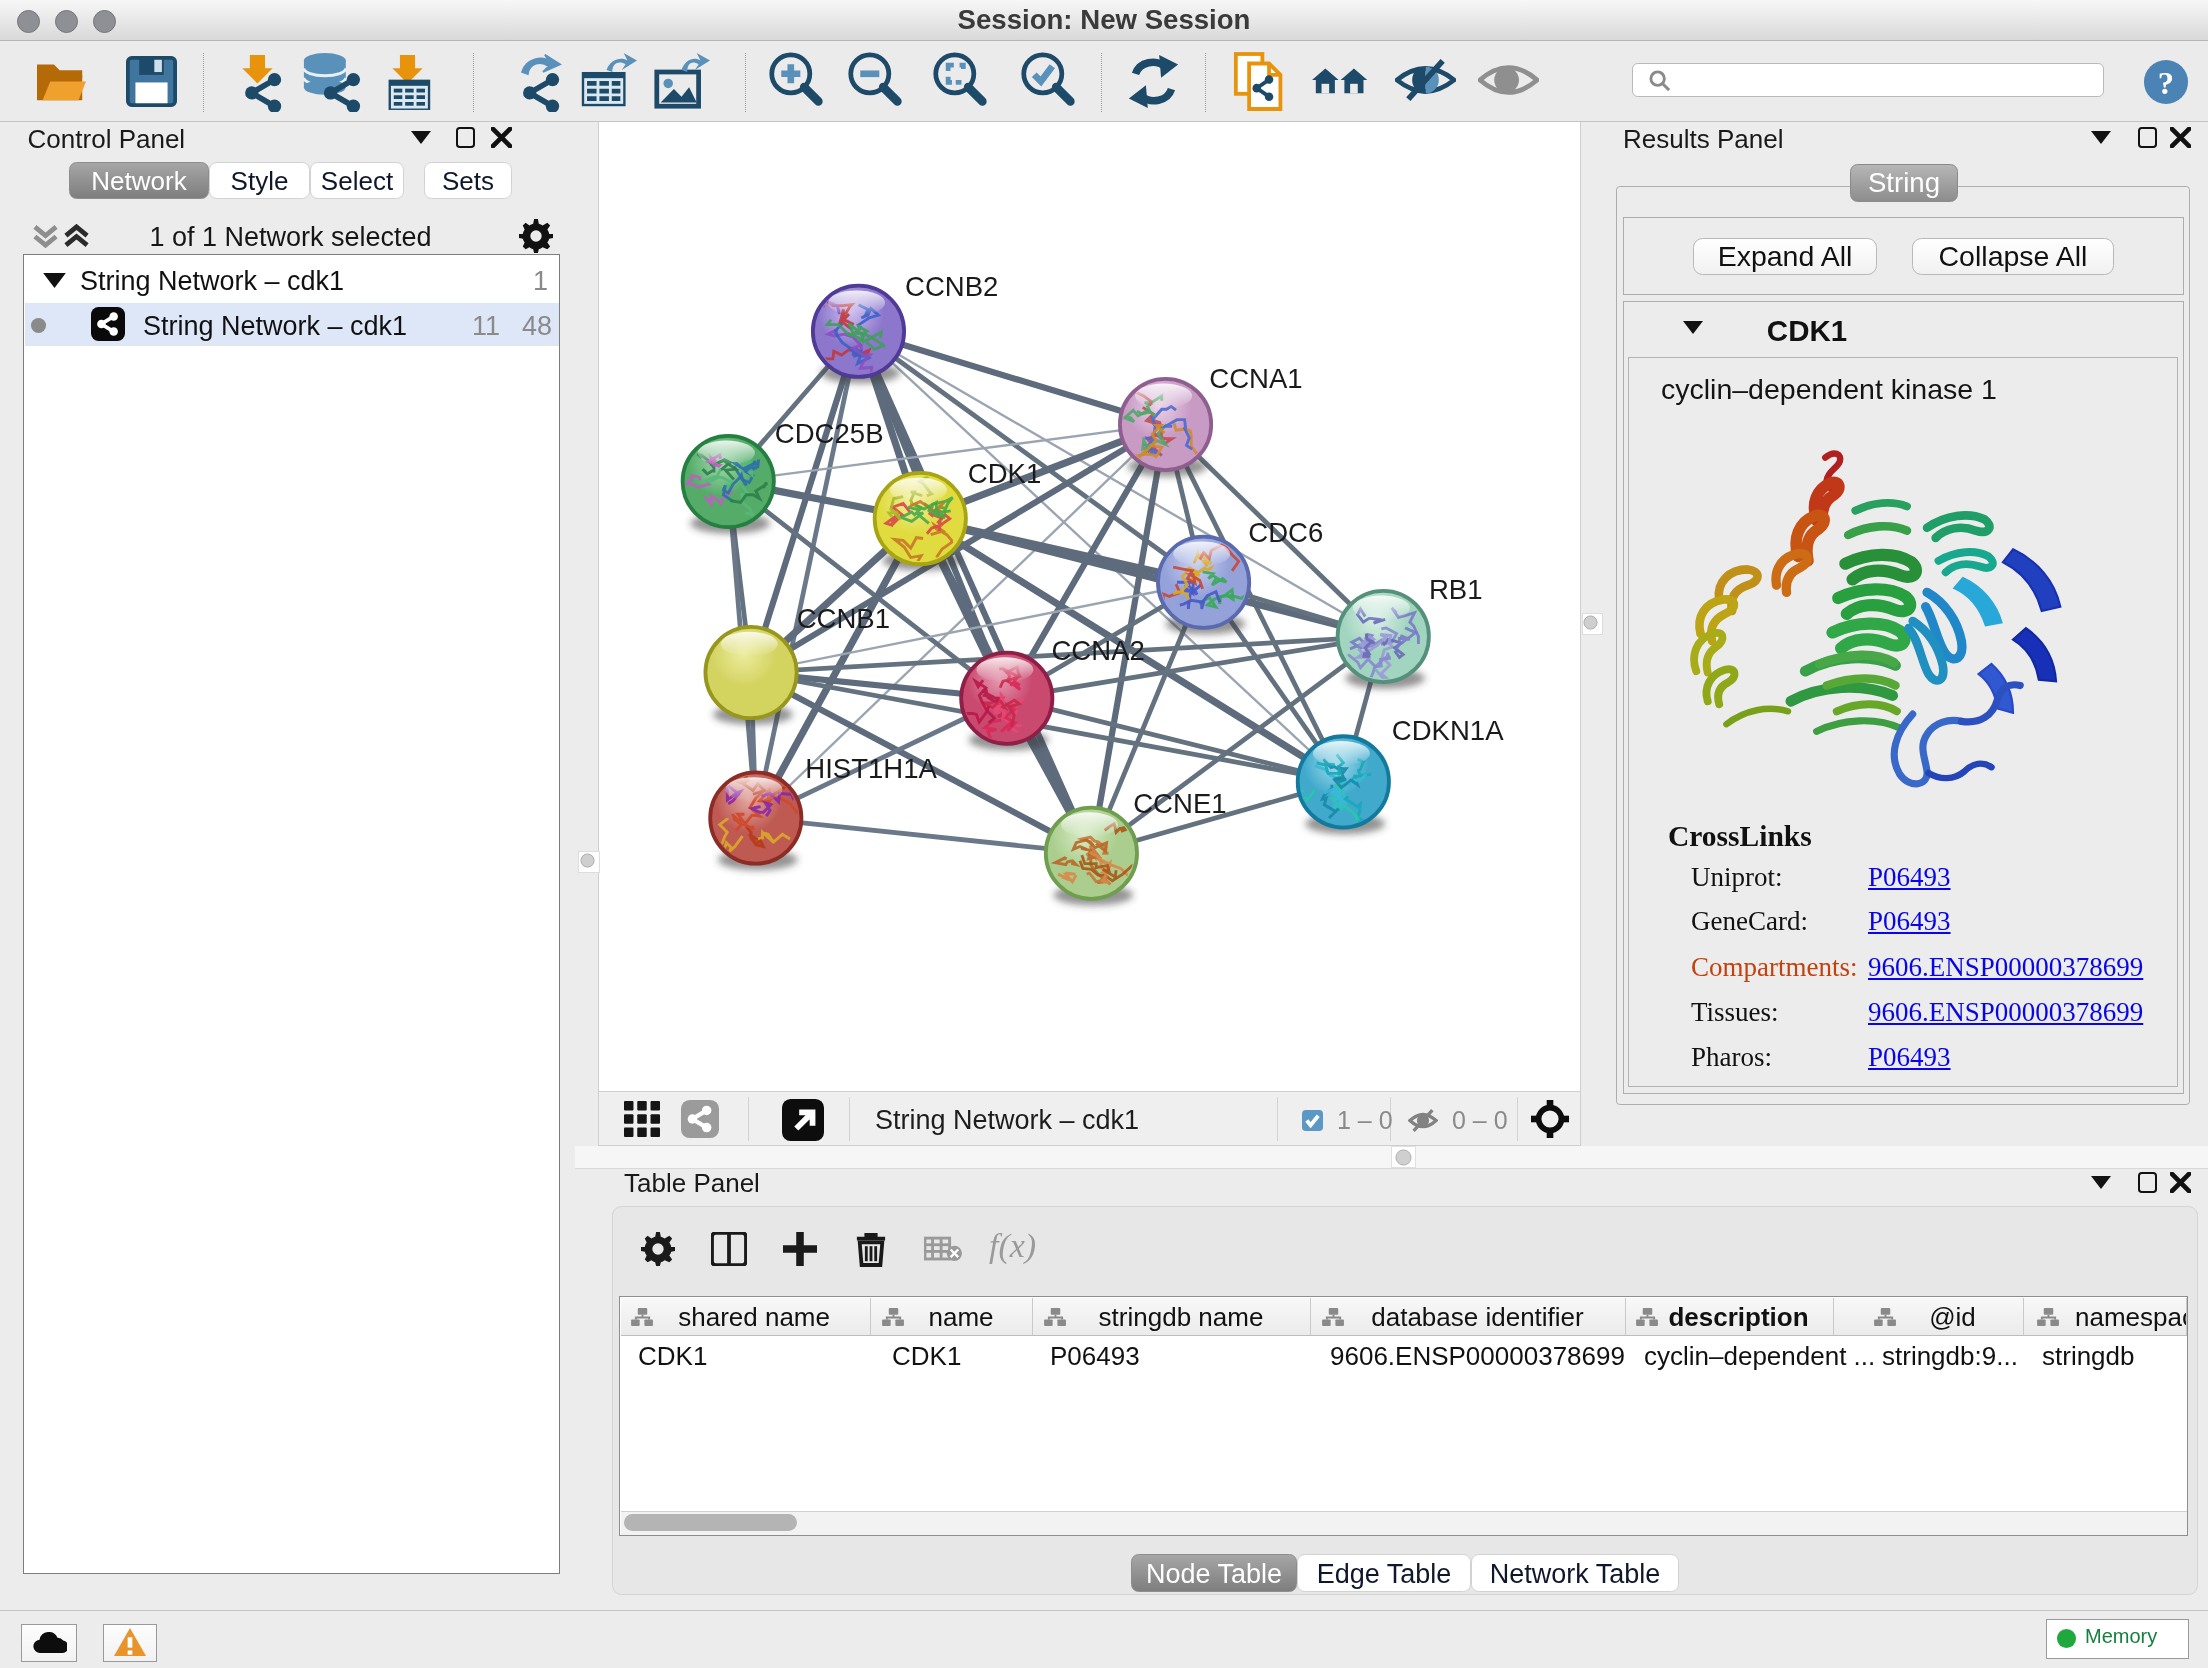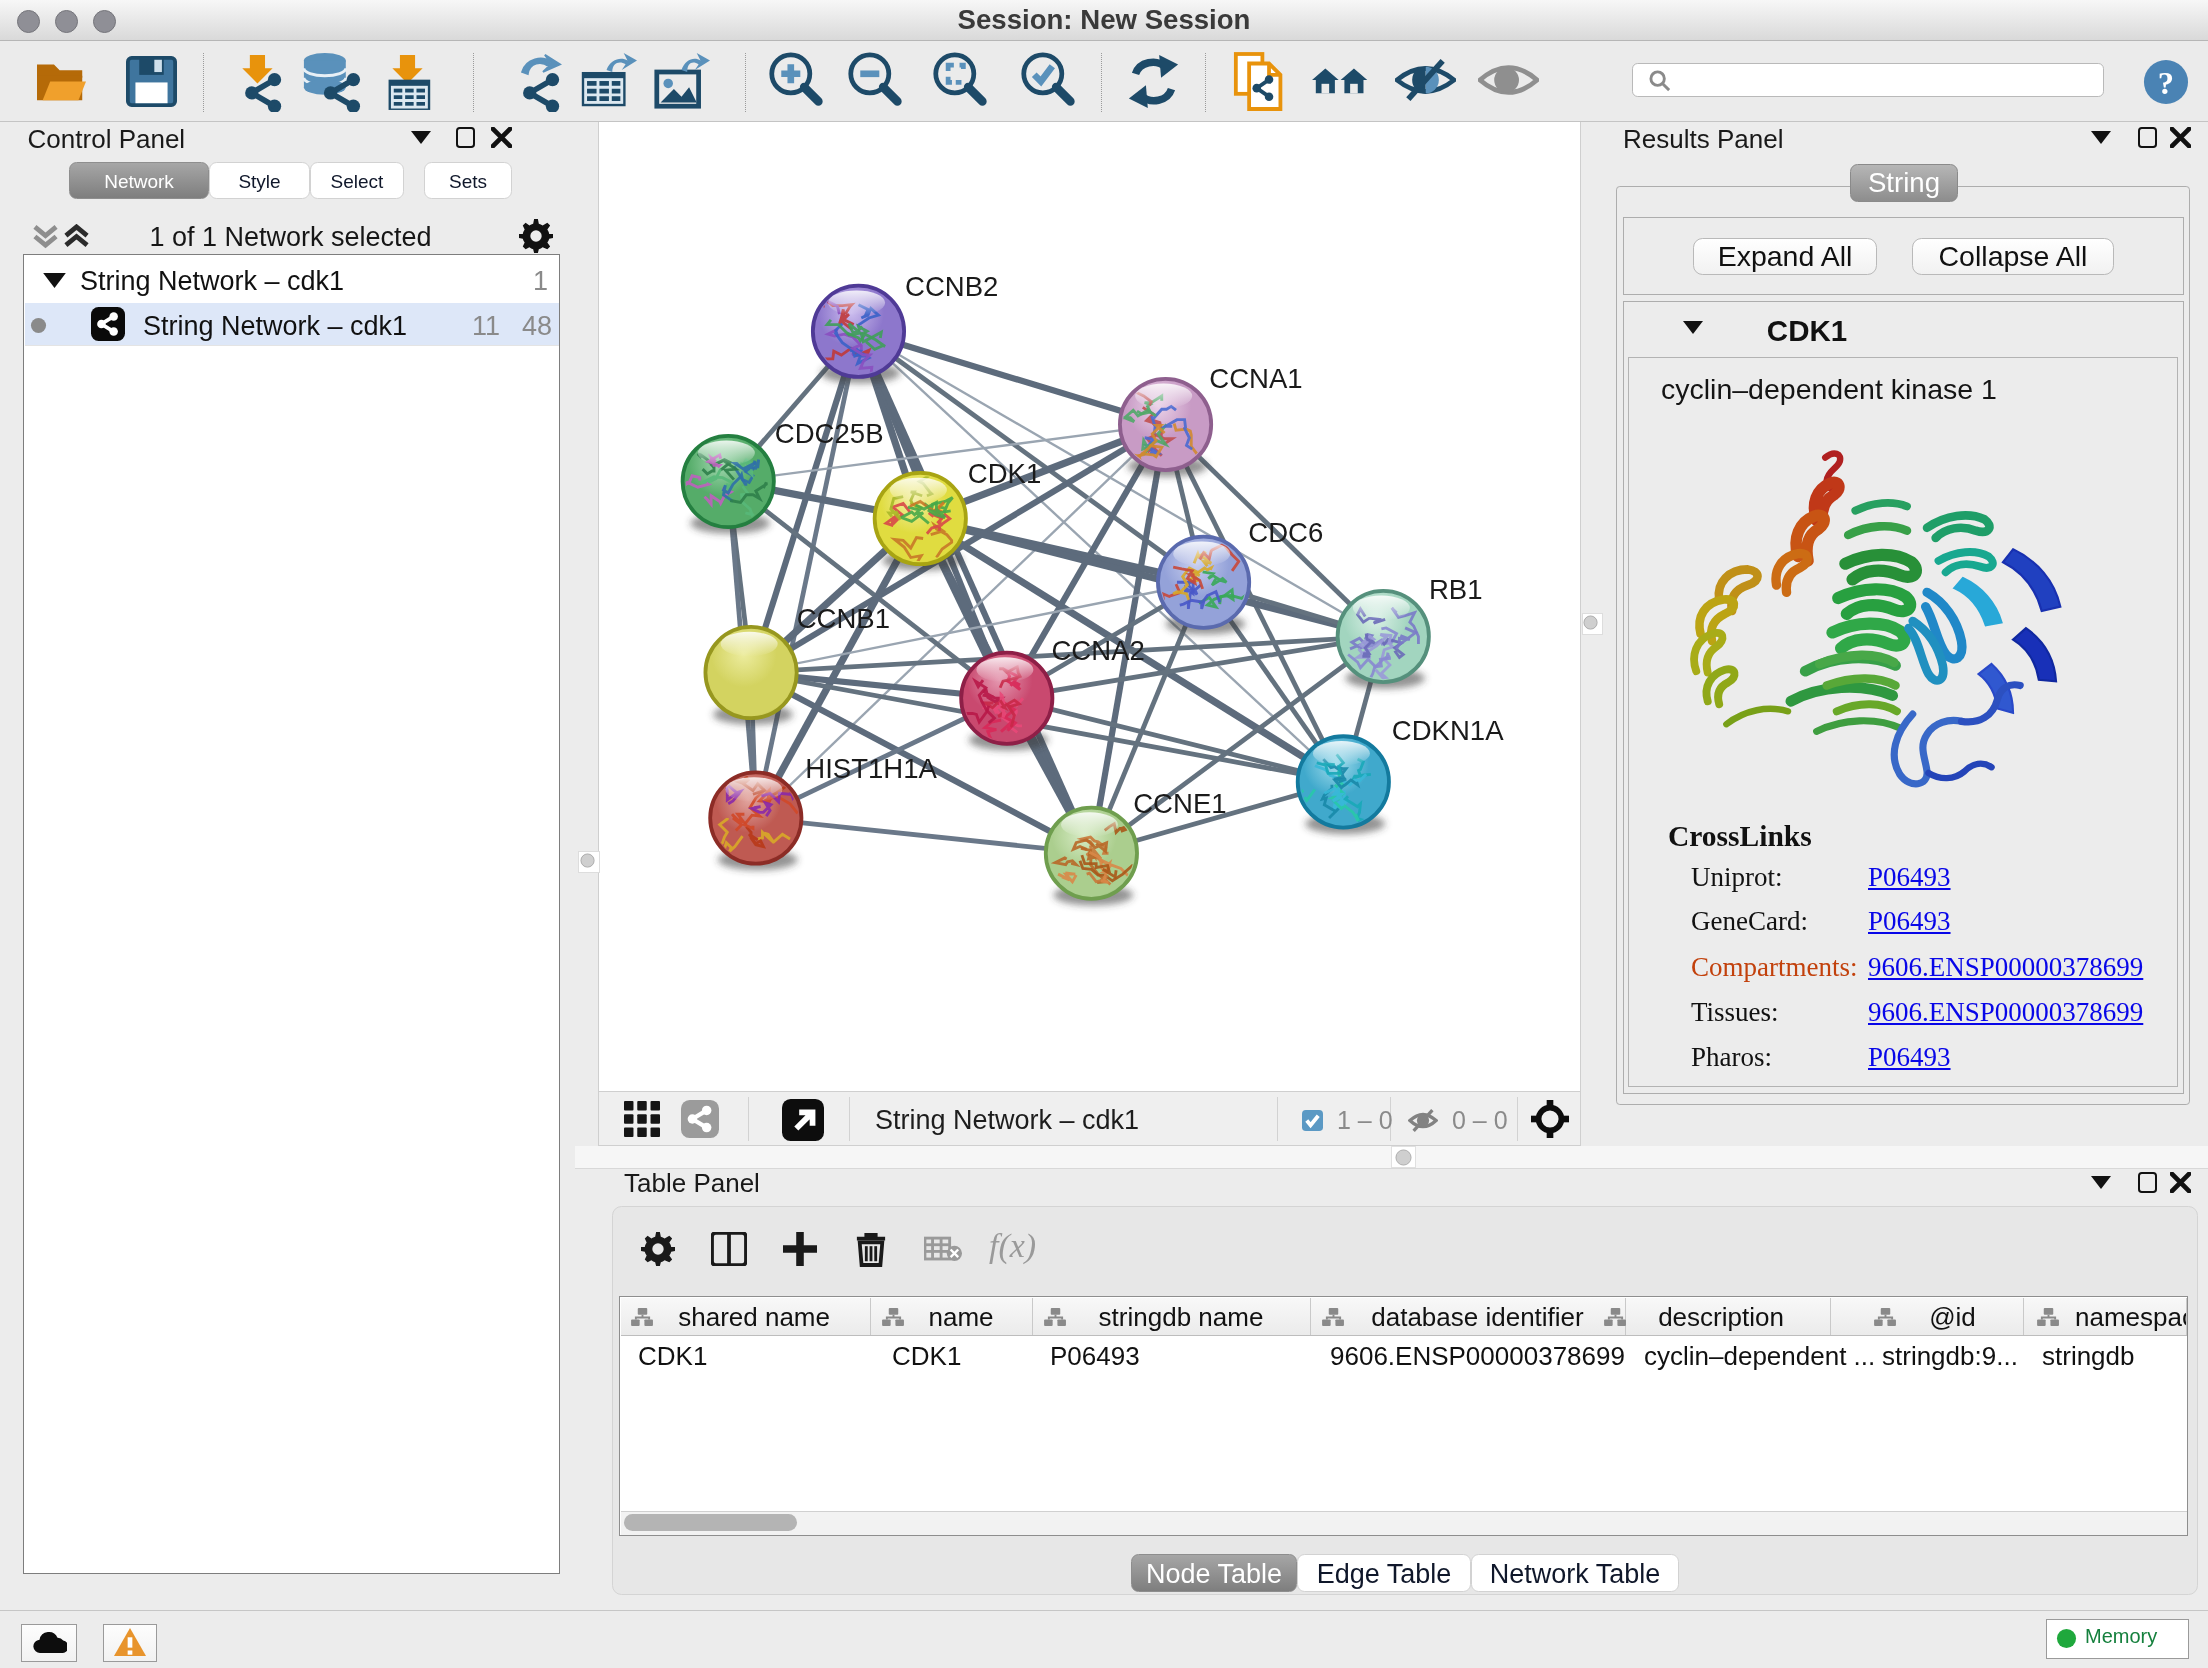--- a/index.html
+++ b/index.html
@@ -8,21 +8,21 @@
  background:linear-gradient(#f7f7f7,#d9d9d9);border-bottom:1px solid #b6b6b6;}
 .tl{top:9.5px;width:23px;height:23px;border-radius:50%;background:#8f8f96;border:1.9px solid #75757b;box-sizing:border-box;}
 .wtitle{left:0;top:0;width:2208px;height:40px;line-height:40px;text-align:center;
  font-size:27.6px;color:#3a3a3a;font-weight:bold;}
 .toolbar{left:0;top:41px;width:2208px;height:80px;background:#ebebeb;border-bottom:1px solid #c4c4c4;}
 .tsep{top:53px;height:59px;width:0;border-left:1.9px dotted #9b9b9b;}
 .searchbox{left:1632px;top:63px;width:472px;height:34px;background:#fff;border:1.9px solid #b9b9b9;border-radius:5.7px;box-sizing:border-box;}
 .panelhead{font-size:26px;color:#191919;}
 .phbtn-tri{width:0;height:0;border-left:10.5px solid transparent;border-right:10.5px solid transparent;border-top:13.3px solid #111;}
 .phbtn-sq{width:19px;height:21px;border:2.9px solid #111;border-radius:3.8px;box-sizing:border-box;}
-.tab{box-sizing:border-box;text-align:center;font-size:19px;}
+.tab{box-sizing:border-box;text-align:center;font-size:26px;}
 .tab-on{background:linear-gradient(#a6a6a6,#7e7e7e);color:#fff;border:1px solid #8e8e8e;border-radius:7.6px;}
 .tab-off{background:#fff;color:#0f172a;border:1px solid #d2d2d2;border-radius:7.6px;}
 .treebox{left:23px;top:254px;width:537px;height:1320px;background:#fff;border:1.9px solid #7d7d7d;box-sizing:border-box;}
 .netcanvas{left:598px;top:122px;width:983px;height:969px;background:#fff;border-left:1px solid #cfcfcf;border-right:1px solid #cfcfcf;box-sizing:border-box;}
 .nettb{left:598px;top:1091px;width:983px;height:55px;background:#efefef;border:1px solid #cfcfcf;box-sizing:border-box;}
 .rp-box{border:1.9px solid #adadad;background:#ececec;box-sizing:border-box;}
 .btnw{background:linear-gradient(#ffffff,#f1f1f1);border:1.9px solid #b9b9b9;border-radius:9.5px;box-sizing:border-box;
  text-align:center;font-size:28.5px;color:#111;}
 .serif{font-family:"Liberation Serif",serif;}
 a.xl{color:#0806e8;text-decoration:underline;}
@@ -776,21 +776,21 @@
         </g>
       </svg><span style="padding-left:19px;">stringdb name</span></div>
 <div class="hdrcell" style="left:690px;width:315px;line-height:38px;"><svg style="position:absolute;left:11.4px;top:9.5px" width="23" height="19" viewBox="0 0 24 20">
         <g fill="#8a8a8a">
           <rect x="7" y="0" width="10" height="7" rx="1"></rect>
           <rect x="0" y="12" width="9" height="7" rx="1"></rect>
           <rect x="14" y="12" width="9" height="7" rx="1"></rect>
           <path d="M12 7 L12 10 M5 12 L5 10 L19 10 L19 12" stroke="#8a8a8a" stroke-width="2" fill="none"></path>
         </g>
       </svg><span style="padding-left:19px;">database identifier</span></div>
-<div class="hdrcell" style="left:972px;width:238px;line-height:38px;"><svg style="position:absolute;left:11.4px;top:9.5px" width="23" height="19" viewBox="0 0 24 20">
+<div class="hdrcell" style="left:1004px;width:209px;line-height:38px;font-weight:bold;"><svg style="position:absolute;left:11.4px;top:9.5px" width="23" height="19" viewBox="0 0 24 20">
         <g fill="#8a8a8a">
           <rect x="7" y="0" width="10" height="7" rx="1"></rect>
           <rect x="0" y="12" width="9" height="7" rx="1"></rect>
           <rect x="14" y="12" width="9" height="7" rx="1"></rect>
           <path d="M12 7 L12 10 M5 12 L5 10 L19 10 L19 12" stroke="#8a8a8a" stroke-width="2" fill="none"></path>
         </g>
       </svg><span style="padding-left:19px;">description</span></div>
 <div class="hdrcell" style="left:1242px;width:161px;line-height:38px;"><svg style="position:absolute;left:11.4px;top:9.5px" width="23" height="19" viewBox="0 0 24 20">
         <g fill="#8a8a8a">
           <rect x="7" y="0" width="10" height="7" rx="1"></rect>

